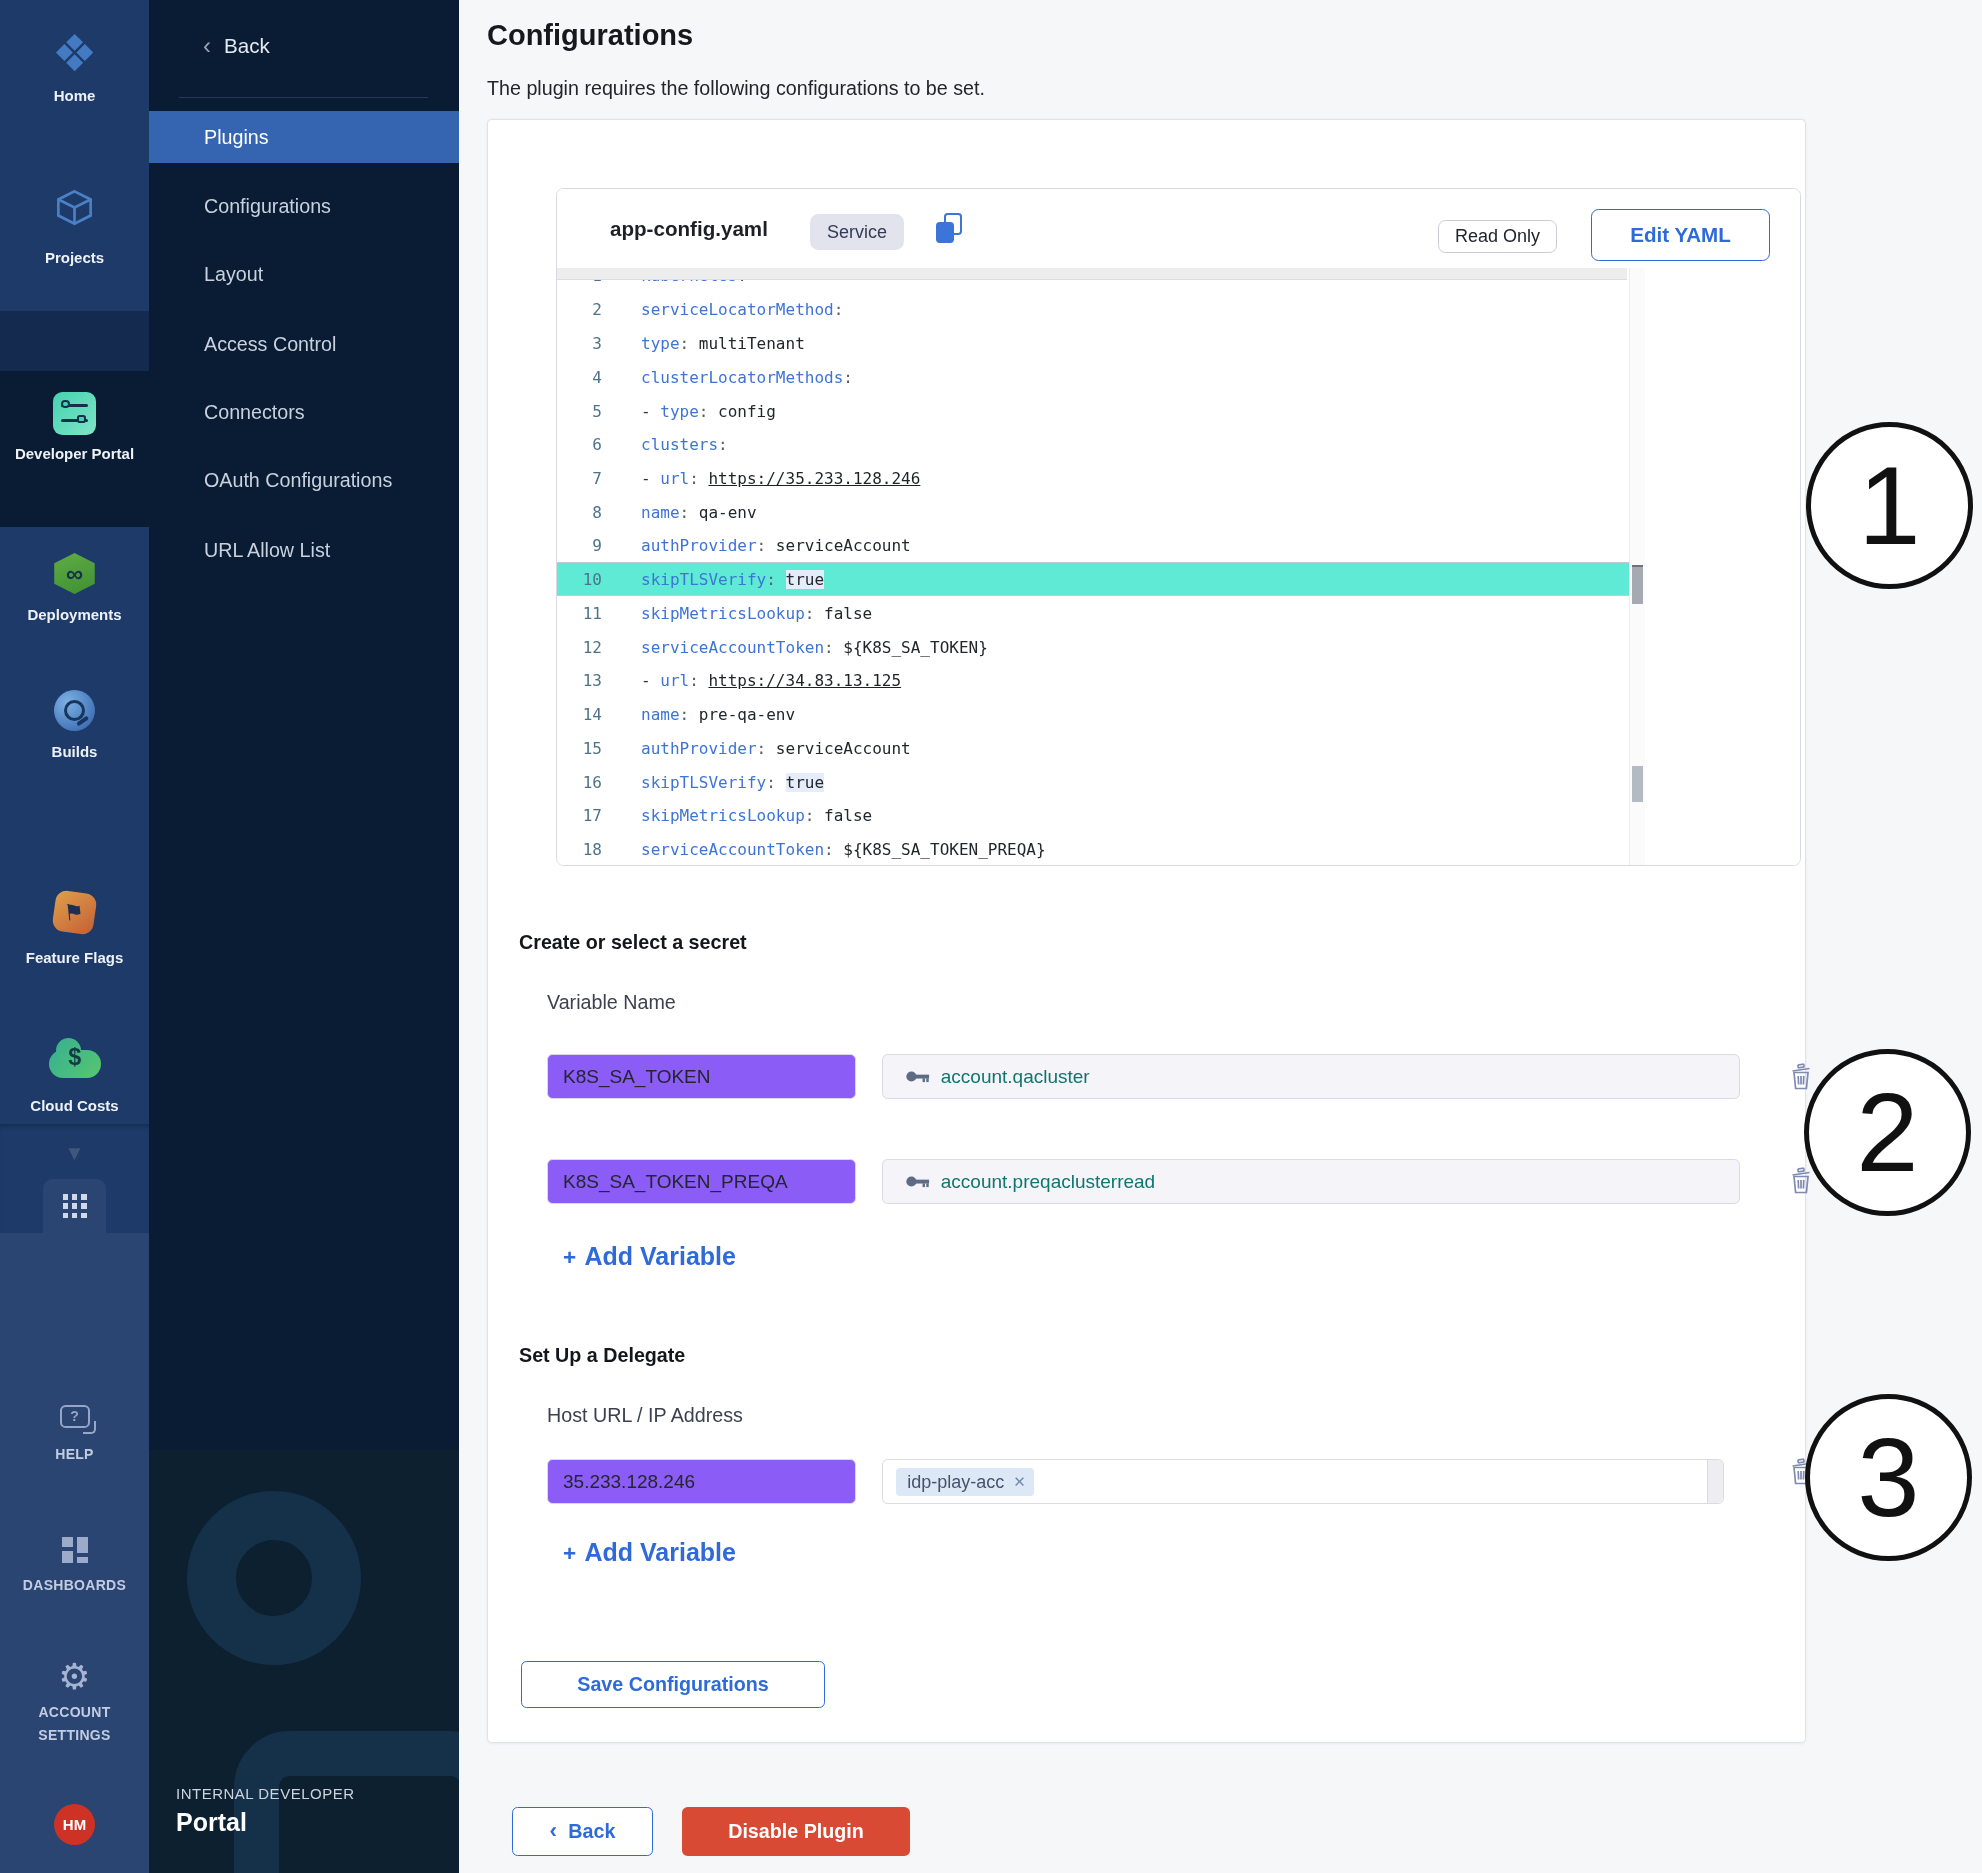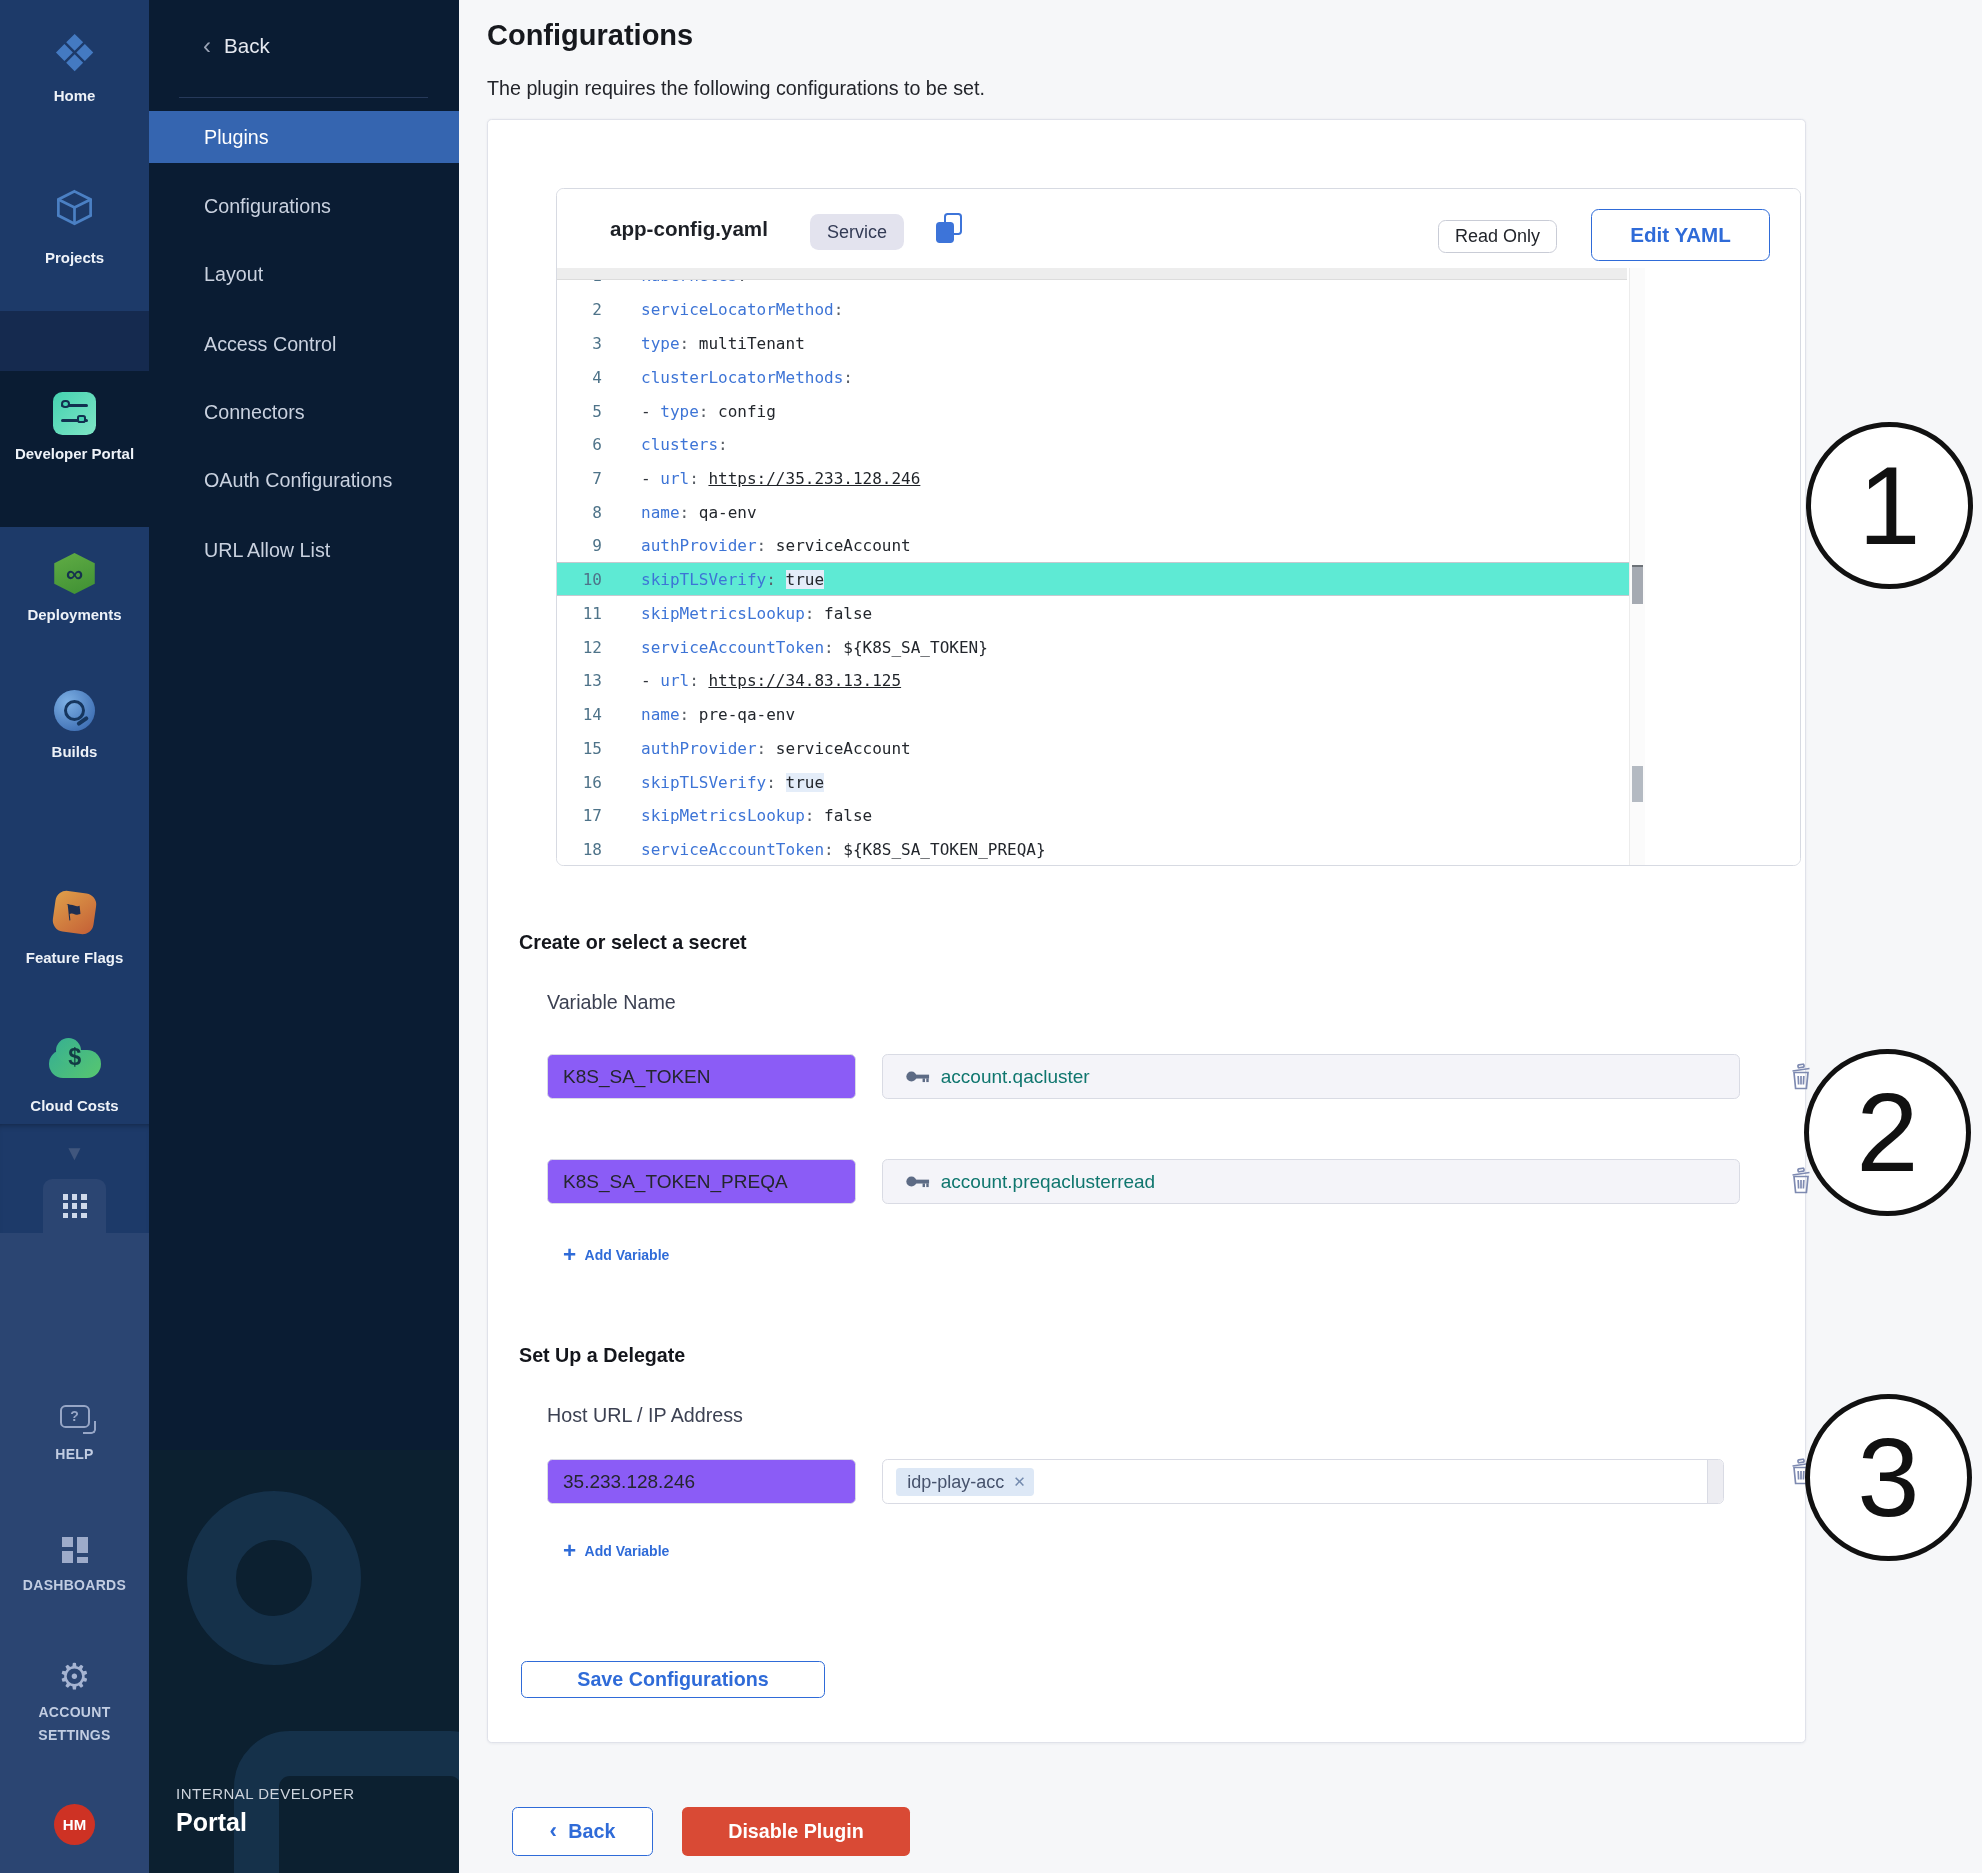--- a/index.html
+++ b/index.html
@@ -119,23 +119,23 @@
   .secret-box { position:absolute; width:858px; height:45px; background:#f4f4f9; border:0.9px solid #d9dbe4; border-radius:5.6px;
                 display:flex; align-items:center; padding-left:20.6px; gap:11.2px; cursor:pointer; }
   .secret-box .stext { font-size:19px; color:#0f766e; }
   .tag-field { position:absolute; width:842px; height:45px; background:#fff; border:0.9px solid #d9dbe4; border-radius:5.6px; }
   .tag-addon { position:absolute; right:0; top:0; width:16px; height:43px; background:#ededf2; border-left:0.9px solid #d9dbe4; border-radius:0 4.7px 4.7px 0; }
   .chip { position:absolute; left:13px; top:8.4px; height:28px; background:#dde8f6; border-radius:3.7px;
           display:flex; align-items:center; padding:0 30px 0 11.2px; font-size:18px; color:#46526c; }
   .chip .x { position:absolute; right:8.4px; color:#7289ad; font-size:15px; cursor:pointer; }
   .chip .x::before { content:"✕"; }
   .trash { position:absolute; width:28px; height:30px; cursor:pointer; }
-  .addvar { position:absolute; display:flex; align-items:center; gap:8.4px; color:#2f6bd8; font-size:14px; font-weight:600; cursor:pointer; }
+  .addvar { position:absolute; display:flex; align-items:center; gap:8.4px; color:#2f6bd8; font-size:25px; font-weight:600; cursor:pointer; }
   .plus::before { content:"+"; font-size:22.5px; font-weight:600; }
-  .btn-save { position:absolute; left:33px; top:1541px; width:304px; height:37px; background:#fff; border:1.9px solid #2f6bd8;
+  .btn-save { position:absolute; left:33px; top:1541px; width:304px; height:47px; background:#fff; border:1.9px solid #2f6bd8;
               border-radius:5.6px; display:flex; align-items:center; justify-content:center; font-size:19.7px; font-weight:bold; color:#2f6bd8; cursor:pointer; }
   #btn-back { position:absolute; left:512px; top:1807px; width:141px; height:49px; background:#fff; border:1.9px solid #2f6bd8;
               border-radius:5.6px; display:flex; align-items:center; justify-content:center; gap:11.2px; font-size:19.7px; font-weight:bold; color:#2f6bd8; cursor:pointer; }
   #btn-back .chv { font-size:22.5px; line-height:20.6px; }
   #btn-disable { position:absolute; left:682px; top:1807px; width:228px; height:49px; background:#d94a35; border:none;
               border-radius:5.6px; display:flex; align-items:center; justify-content:center; font-size:19.7px; font-weight:bold; color:#ffffff; cursor:pointer; }
 
   
   .ann { position:absolute; width:167px; height:167px; border:5.6px solid #111; border-radius:50%; background:#fff;
          display:flex; align-items:center; justify-content:center; font-size:112px; color:#111; z-index:9; }

